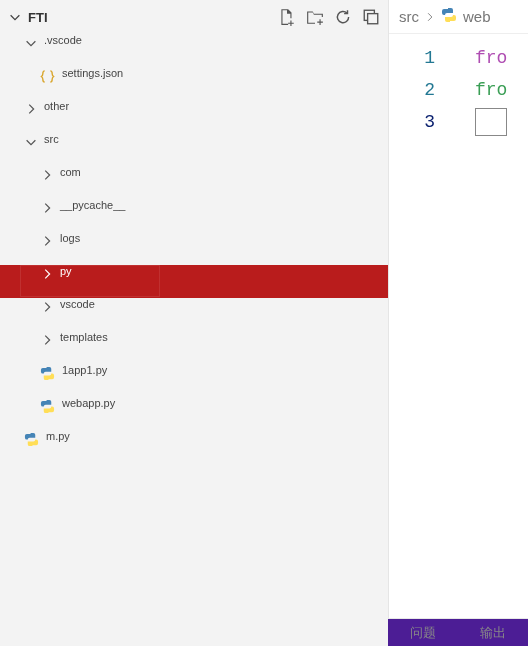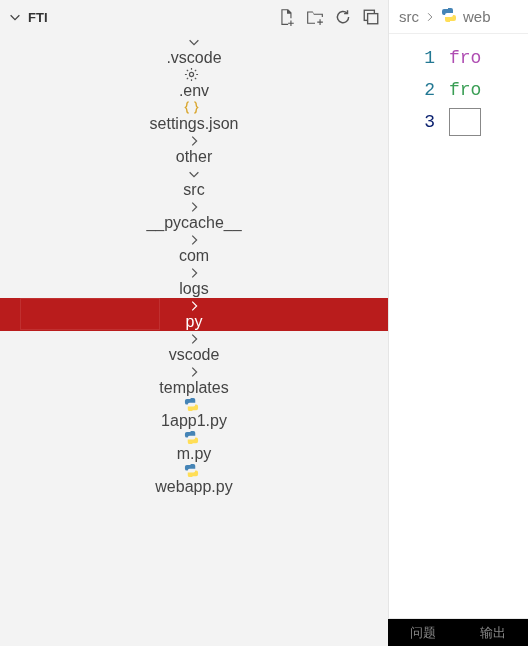--- a/index.html
+++ b/index.html
@@ -39,27 +39,26 @@
   }
   .sb-actions {
     display: flex;
     gap: 10px;
     padding-right: 4px;
   }
   .sb-actions svg { display:block; }
   .tree { padding-top: 0; }
   .row {
     display: flex;
-    align-items: center;
+    align-items: flex-start;
     height: 33px;
-    font-size: 16px;
+    font-size: 11px;
     color: #444;
     white-space: nowrap;
     position: relative;
-    flex-direction: column;
   }
   .row.selected {
     background: #b91c1c;
     color: #fff;
   }
   .row.selected .chev path { stroke:#fff; }
   .highlight-box {
     position:absolute;
     border:1px solid #c03030;
     pointer-events:none;
@@ -94,21 +93,21 @@
     font-family: Consolas,"Courier New",monospace;
     font-size:18px;
     color:#237893;
   }
   .gutter .ln { height:32px; line-height:32px; }
   .gutter .cur { color:#0b216f; font-weight:500; }
   .code {
     font-family: Consolas,"Courier New",monospace;
     font-size:18px;
   }
-  .code .cl { height:32px; line-height:32px; }
+  .code .cl { height:32px; line-height:32px;margin-left:26px; }
   .kw { color:#af4db2; }
   .kw2 { color:#3a9e55; }
   .cursor-line::after {
     content:"";
     display:inline-block;
     width:30px; height:26px;
     border:1px solid #888;
     vertical-align:middle;
     margin-left:0px;
   }
@@ -125,21 +124,21 @@
     bottom:0;
     left:388px;
     right:0;
     height:28px;
     display:flex;
     justify-content:space-around;
     align-items:center;
     font-size:13px;
     color:#888;
     border-top:1px solid #e8e8e8;
-    background:#000000;
+    background:#4c1d95;
     text-align:right;
   }
 </style>
 </head>
 <body>
 
 <div class="sidebar">
   <div class="sb-header">
     <div class="sb-title-wrap">
       <span class="chev">
@@ -182,30 +181,20 @@
             <path d="M3 6 L8 11 L13 6" fill="none" stroke="#555" stroke-width="1.4"></path>
           </svg>
         </span>
         <span style="width:4px"></span>
         <span>.vscode</span>
       </div>
       <div class="row">
         <span class="spacer" style="width:38px"></span>
         <span class="fic">
           <svg width="15" height="15" viewBox="0 0 16 16">
-            <circle cx="8" cy="8" r="2.2" fill="none" stroke="#555" stroke-width="1.3"></circle>
-            <path d="M8 1v2M8 13v2M1 8h2M13 8h2M3 3l1.4 1.4M11.6 11.6L13 13M3 13l1.4-1.4M11.6 4.4L13 3" stroke="#555" stroke-width="1.3"></path>
-          </svg>
-        </span>
-        <span>.env</span>
-      </div>
-      <div class="row">
-        <span class="spacer" style="width:38px"></span>
-        <span class="fic">
-          <svg width="15" height="15" viewBox="0 0 16 16">
             <path d="M5 2c-2 0-2 2-2 3s0 2-1.5 3C3 9 3 10 3 11s0 3 2 3" fill="none" stroke="#d9a62e" stroke-width="1.5"></path>
             <path d="M11 2c2 0 2 2 2 3s0 2 1.5 3C13 9 13 10 13 11s0 3-2 3" fill="none" stroke="#d9a62e" stroke-width="1.5"></path>
           </svg>
         </span>
         <span>settings.json</span>
       </div>
       <div class="row">
         <span class="spacer" style="width:22px"></span>
         <span class="chev">
           <svg width="14" height="14" viewBox="0 0 16 16">
@@ -226,31 +215,31 @@
         <span>src</span>
       </div>
       <div class="row">
         <span class="spacer" style="width:38px"></span>
         <span class="chev">
           <svg width="14" height="14" viewBox="0 0 16 16">
             <path d="M6 3 L11 8 L6 13" fill="none" stroke="#555" stroke-width="1.4"></path>
           </svg>
         </span>
         <span style="width:4px"></span>
+        <span>com</span>
+      </div>
+      <div class="row">
+        <span class="spacer" style="width:38px"></span>
+        <span class="chev">
+          <svg width="14" height="14" viewBox="0 0 16 16">
+            <path d="M6 3 L11 8 L6 13" fill="none" stroke="#555" stroke-width="1.4"></path>
+          </svg>
+        </span>
+        <span style="width:4px"></span>
         <span>__pycache__</span>
-      </div>
-      <div class="row">
-        <span class="spacer" style="width:38px"></span>
-        <span class="chev">
-          <svg width="14" height="14" viewBox="0 0 16 16">
-            <path d="M6 3 L11 8 L6 13" fill="none" stroke="#555" stroke-width="1.4"></path>
-          </svg>
-        </span>
-        <span style="width:4px"></span>
-        <span>com</span>
       </div>
       <div class="row">
         <span class="spacer" style="width:38px"></span>
         <span class="chev">
           <svg width="14" height="14" viewBox="0 0 16 16">
             <path d="M6 3 L11 8 L6 13" fill="none" stroke="#555" stroke-width="1.4"></path>
           </svg>
         </span>
         <span style="width:4px"></span>
         <span>logs</span>
@@ -288,40 +277,40 @@
       </div>
       <div class="row">
         <span class="spacer" style="width:38px"></span>
         <span class="fic">
           <svg width="15" height="15" viewBox="0 0 16 16">
             <path d="M7 1h3a2 2 0 0 1 2 2v3H6a2 2 0 0 0-2 2H3a2 2 0 0 1-2-2V4a2 2 0 0 1 2-2h4V1z" fill="#4584b6"></path>
             <path d="M9 15H6a2 2 0 0 1-2-2v-3h6a2 2 0 0 0 2-2h1a2 2 0 0 1 2 2v2a2 2 0 0 1-2 2H9v1z" fill="#ffde57"></path>
           </svg>
         </span>
         <span>1app1.py</span>
+      </div>
+      <div class="row">
+        <span class="spacer" style="width:38px"></span>
+        <span class="fic">
+          <svg width="15" height="15" viewBox="0 0 16 16">
+            <path d="M7 1h3a2 2 0 0 1 2 2v3H6a2 2 0 0 0-2 2H3a2 2 0 0 1-2-2V4a2 2 0 0 1 2-2h4V1z" fill="#4584b6"></path>
+            <path d="M9 15H6a2 2 0 0 1-2-2v-3h6a2 2 0 0 0 2-2h1a2 2 0 0 1 2 2v2a2 2 0 0 1-2 2H9v1z" fill="#ffde57"></path>
+          </svg>
+        </span>
+        <span>webapp.py</span>
       </div>
       <div class="row">
         <span class="spacer" style="width:22px"></span>
         <span class="fic">
           <svg width="15" height="15" viewBox="0 0 16 16">
             <path d="M7 1h3a2 2 0 0 1 2 2v3H6a2 2 0 0 0-2 2H3a2 2 0 0 1-2-2V4a2 2 0 0 1 2-2h4V1z" fill="#4584b6"></path>
             <path d="M9 15H6a2 2 0 0 1-2-2v-3h6a2 2 0 0 0 2-2h1a2 2 0 0 1 2 2v2a2 2 0 0 1-2 2H9v1z" fill="#ffde57"></path>
           </svg>
         </span>
         <span>m.py</span>
-      </div>
-      <div class="row">
-        <span class="spacer" style="width:38px"></span>
-        <span class="fic">
-          <svg width="15" height="15" viewBox="0 0 16 16">
-            <path d="M7 1h3a2 2 0 0 1 2 2v3H6a2 2 0 0 0-2 2H3a2 2 0 0 1-2-2V4a2 2 0 0 1 2-2h4V1z" fill="#4584b6"></path>
-            <path d="M9 15H6a2 2 0 0 1-2-2v-3h6a2 2 0 0 0 2-2h1a2 2 0 0 1 2 2v2a2 2 0 0 1-2 2H9v1z" fill="#ffde57"></path>
-          </svg>
-        </span>
-        <span>webapp.py</span>
       </div>
     </div>
 </div>
 
 <div class="editor">
   <div class="crumb">
     <span>src</span>
     <span class="crumb-sep">
       <svg width="10" height="10" viewBox="0 0 16 16">
           <path d="M5 2 L11 8 L5 14" fill="none" stroke="#888" stroke-width="1.6"></path>

